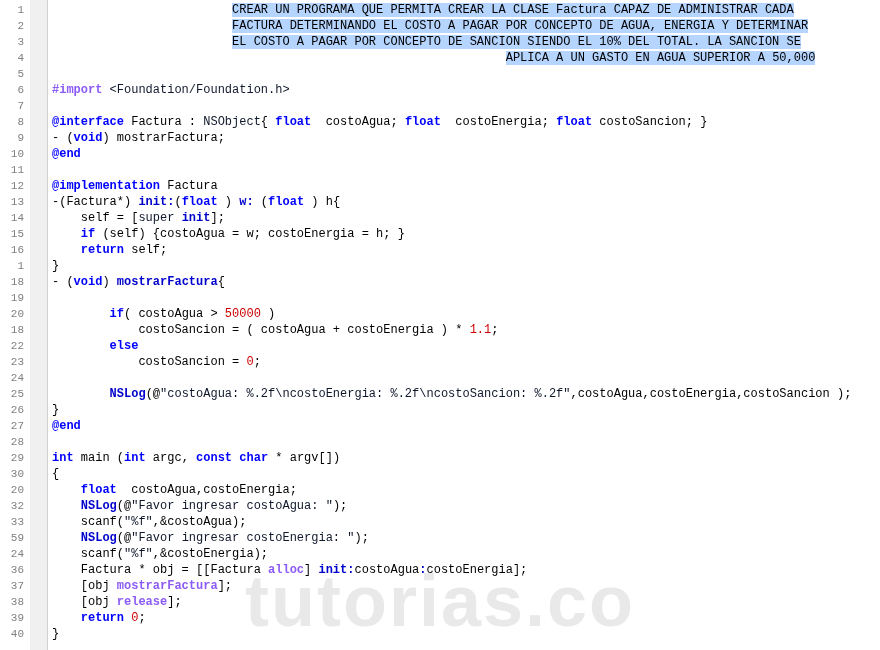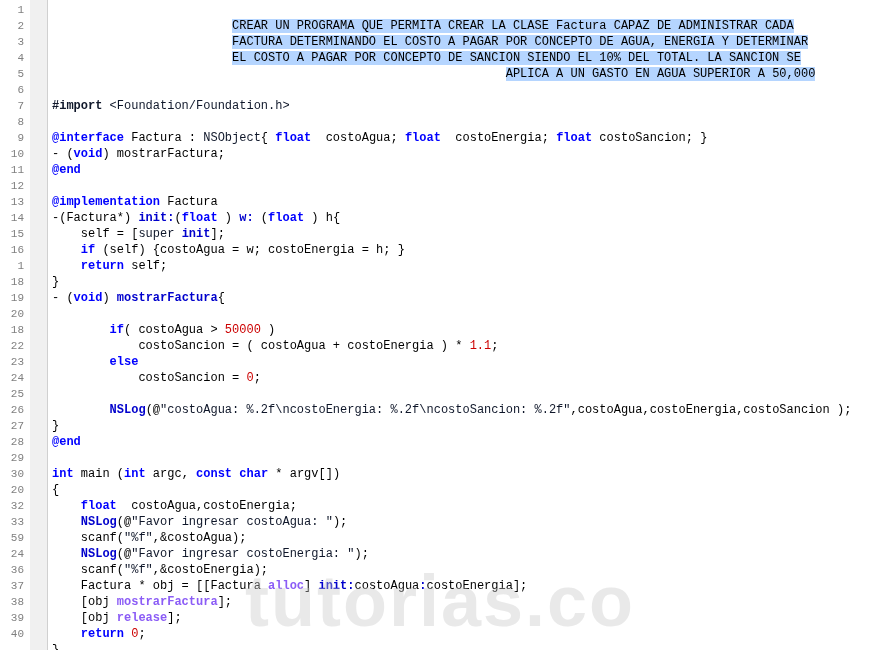--- a/index.html
+++ b/index.html
@@ -35,32 +35,31 @@
   width: 18px;
   background: #f0f0f0;
   border-right: 1px solid #d0d0d0;
   flex-shrink: 0;
 }
 .code {
   flex: 1;
   padding: 2px 8px 2px 4px;
   white-space: pre;
   overflow: hidden;
-  margin-top: 16px;
 }
 .line {
   height: 16px;
   line-height: 16px;
   display: block;
 }
 .hl-select { background: #b5d5ff; }
 .kw { color: #0000ff; font-weight: bold; }
 .typ { color: #0000cc; font-weight: bold; }
 .cls { color: #0f172a; }
-.prep { color: #0f172a; font-weight: bold; text-align: center; }
+.prep { color: #8b5cf6; font-weight: bold; text-align: center; }
 .inc { color: #0f172a; text-align: center; }
 .num { color: #cc0000; }
 .mth { color: #8b5cf6; font-weight: bold; }
 .txt { color: #000000; }
 
 .watermark {
   position: absolute;
   bottom: 8px;
   left: 50%;
   transform: translateX(-50%);

